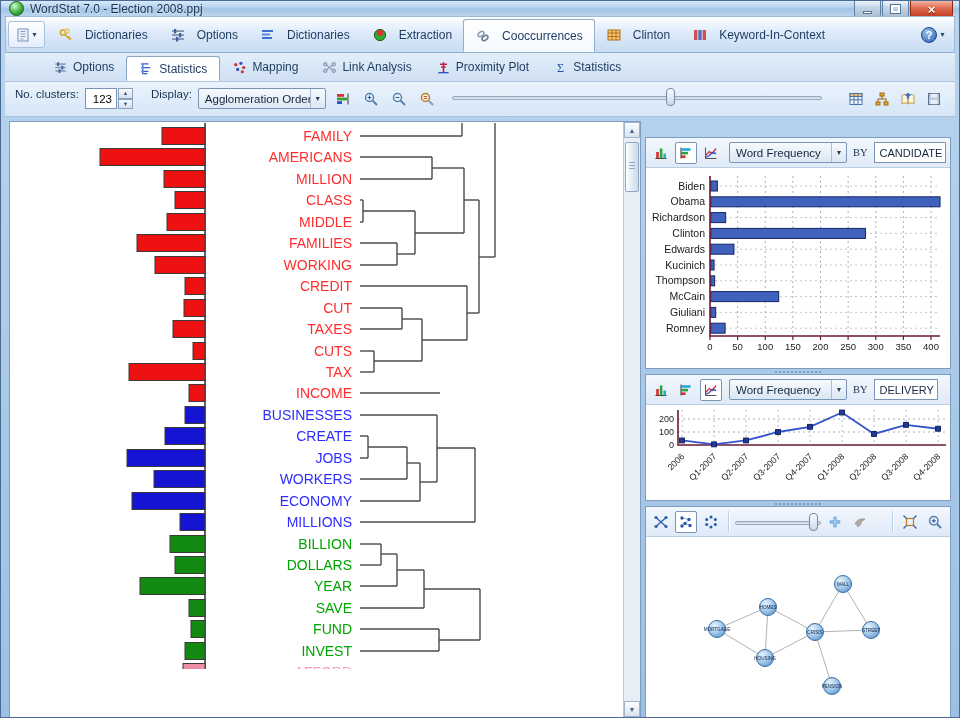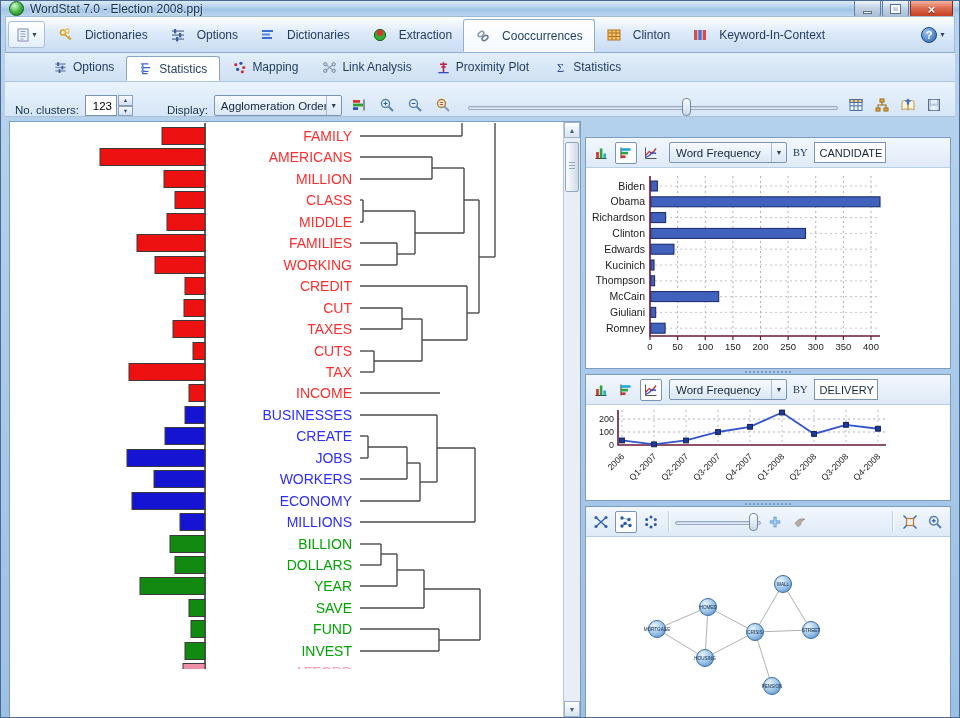--- a/index.html
+++ b/index.html
@@ -31,21 +31,21 @@
   .help-btn{margin-left:auto;display:flex;align-items:center;gap:2px;padding:0 8px;}
   .help-circle{width:16px;height:16px;border-radius:50%;background:radial-gradient(circle at 35% 30%,#9cc4f0,#2a5fb0);
     color:#fff;font-size:11px;font-weight:bold;display:flex;align-items:center;justify-content:center;border:1px solid #1c4585;}
   .caret{font-size:7px;color:#33475e;}
   
   .tabrow{height:29px;display:flex;align-items:stretch;padding-left:36px;
     background:linear-gradient(#e2eefa,#cfe0f3);border-bottom:1px solid #aec6e0;}
   .sub-tab{display:flex;align-items:center;gap:5px;padding:0 12px;font-size:12px;color:#1d3a5f;}
   .sub-tab.active{background:#fff;border:1px solid #8aa5c2;border-bottom:1px solid #fff;border-radius:3px 3px 0 0;margin-top:3px;}
   
-  .controlbar{height:35px;display:flex;align-items:flex-end;gap:6px;padding:0 10px;
+  .controlbar{height:35px;display:flex;align-items:flex-start;gap:6px;padding:6px 10px;
     background:linear-gradient(#eaf3fc,#d6e6f6);border-bottom:1px solid #a9c3de;}
   .cb-label{font-size:11.5px;color:#16324f;}
   .spinbox{display:flex;height:21px;}
   .spin-val{width:32px;background:#fff;border:1px solid #7a94b5;font-size:11.5px;display:flex;align-items:center;justify-content:flex-end;padding-right:4px;}
   .spin-arrows{width:15px;display:flex;flex-direction:column;margin-left:1px;}
   .spin-arrows div{flex:1;border:1px solid #8aa2bf;background:linear-gradient(#f8fbfe,#d4e0ee);
     font-size:5.5px;color:#31506f;display:flex;align-items:center;justify-content:center;}
   .dropdown{height:21px;border:1px solid #7a94b5;border-radius:2px;display:flex;align-items:center;
     background:linear-gradient(#f7fafd,#dbe7f4);font-size:11.5px;color:#14263d;}
   .dd-text{padding:0 6px;white-space:nowrap;overflow:hidden;flex:1;}
@@ -54,21 +54,21 @@
   .icon-btn{width:22px;height:22px;display:flex;align-items:center;justify-content:center;border-radius:2px;}
   .icon-btn.sel{background:#fff;border:1px solid #7a94b5;}
   .slider{position:relative;height:18px;}
   .slider .track{position:absolute;left:0;right:0;top:8px;height:4px;border:1px solid #98a8c0;border-radius:2px;
     background:linear-gradient(#c2cfe0,#e8eff7);}
   .slider .thumb{position:absolute;top:0;width:9px;height:18px;border:1px solid #708aa8;border-radius:4px;
     background:linear-gradient(#fbfdff,#ccd8e8);}
   .cb-right{margin-left:auto;display:flex;gap:4px;}
   
   .content{flex:1;display:flex;padding:4px 4px 2px 4px;gap:4px;min-height:0;}
-  .dendro-panel{width:572px;background:#fff;border:1px solid #7d9cbf;position:relative;overflow:hidden;}
+  .dendro-panel{width:632px;background:#fff;border:1px solid #7d9cbf;position:relative;overflow:hidden;}
   .dendro-svg{position:absolute;left:0;top:1px;}
   .vscroll{position:absolute;right:0;top:0;bottom:0;width:17px;background:#e8eef6;border-left:1px solid #b8c8da;
     display:flex;flex-direction:column;}
   .sc-btn{height:16px;background:linear-gradient(#fdfeff,#d8e3ef);border:1px solid #9fb4cc;
     font-size:7px;color:#41608a;display:flex;align-items:center;justify-content:center;}
   .sc-track{flex:1;position:relative;}
   .sc-thumb{position:absolute;left:1px;right:1px;top:4px;height:50px;border:1px solid #90a7c2;border-radius:2px;
     background:linear-gradient(90deg,#fdfeff,#ccdaea);}
   .sc-thumb:after{content:"";position:absolute;left:3px;right:3px;top:22px;height:1px;background:#90a7c2;box-shadow:0 3px 0 #90a7c2,0 -3px 0 #90a7c2;}
   .right-panel{flex:1;display:flex;flex-direction:column;min-width:0;margin-top:16px;}
@@ -247,21 +247,21 @@
 
     <div class="controlbar">
       <span class="cb-label">No. clusters:</span>
       <div class="spinbox">
         <div class="spin-val">123</div>
         <div class="spin-arrows">
           <div>▲</div>
           <div>▼</div>
         </div>
       </div>
-      <span class="cb-label" style="margin-left:28px">Display:</span>
+      <span class="cb-label" style="margin-left:12px">Display:</span>
       <div class="dropdown" style="width:128px">
         <span class="dd-text">Agglomeration Order</span>
         <span class="dd-arrow">▼</span>
       </div>
       <span class="icon-btn" id="ib-dendrocolor">
           <svg class="ic" width="16" height="16" viewBox="0 0 16 16">
             <rect x="2" y="3" width="7" height="2.8" fill="#e03030"></rect>
             <rect x="2" y="6.6" width="10" height="2.8" fill="#30a030"></rect>
             <rect x="2" y="10.2" width="5" height="2.8" fill="#3050d0"></rect>
             <path d="M13 2.5v11" stroke="#555" stroke-width="1.2"></path>

